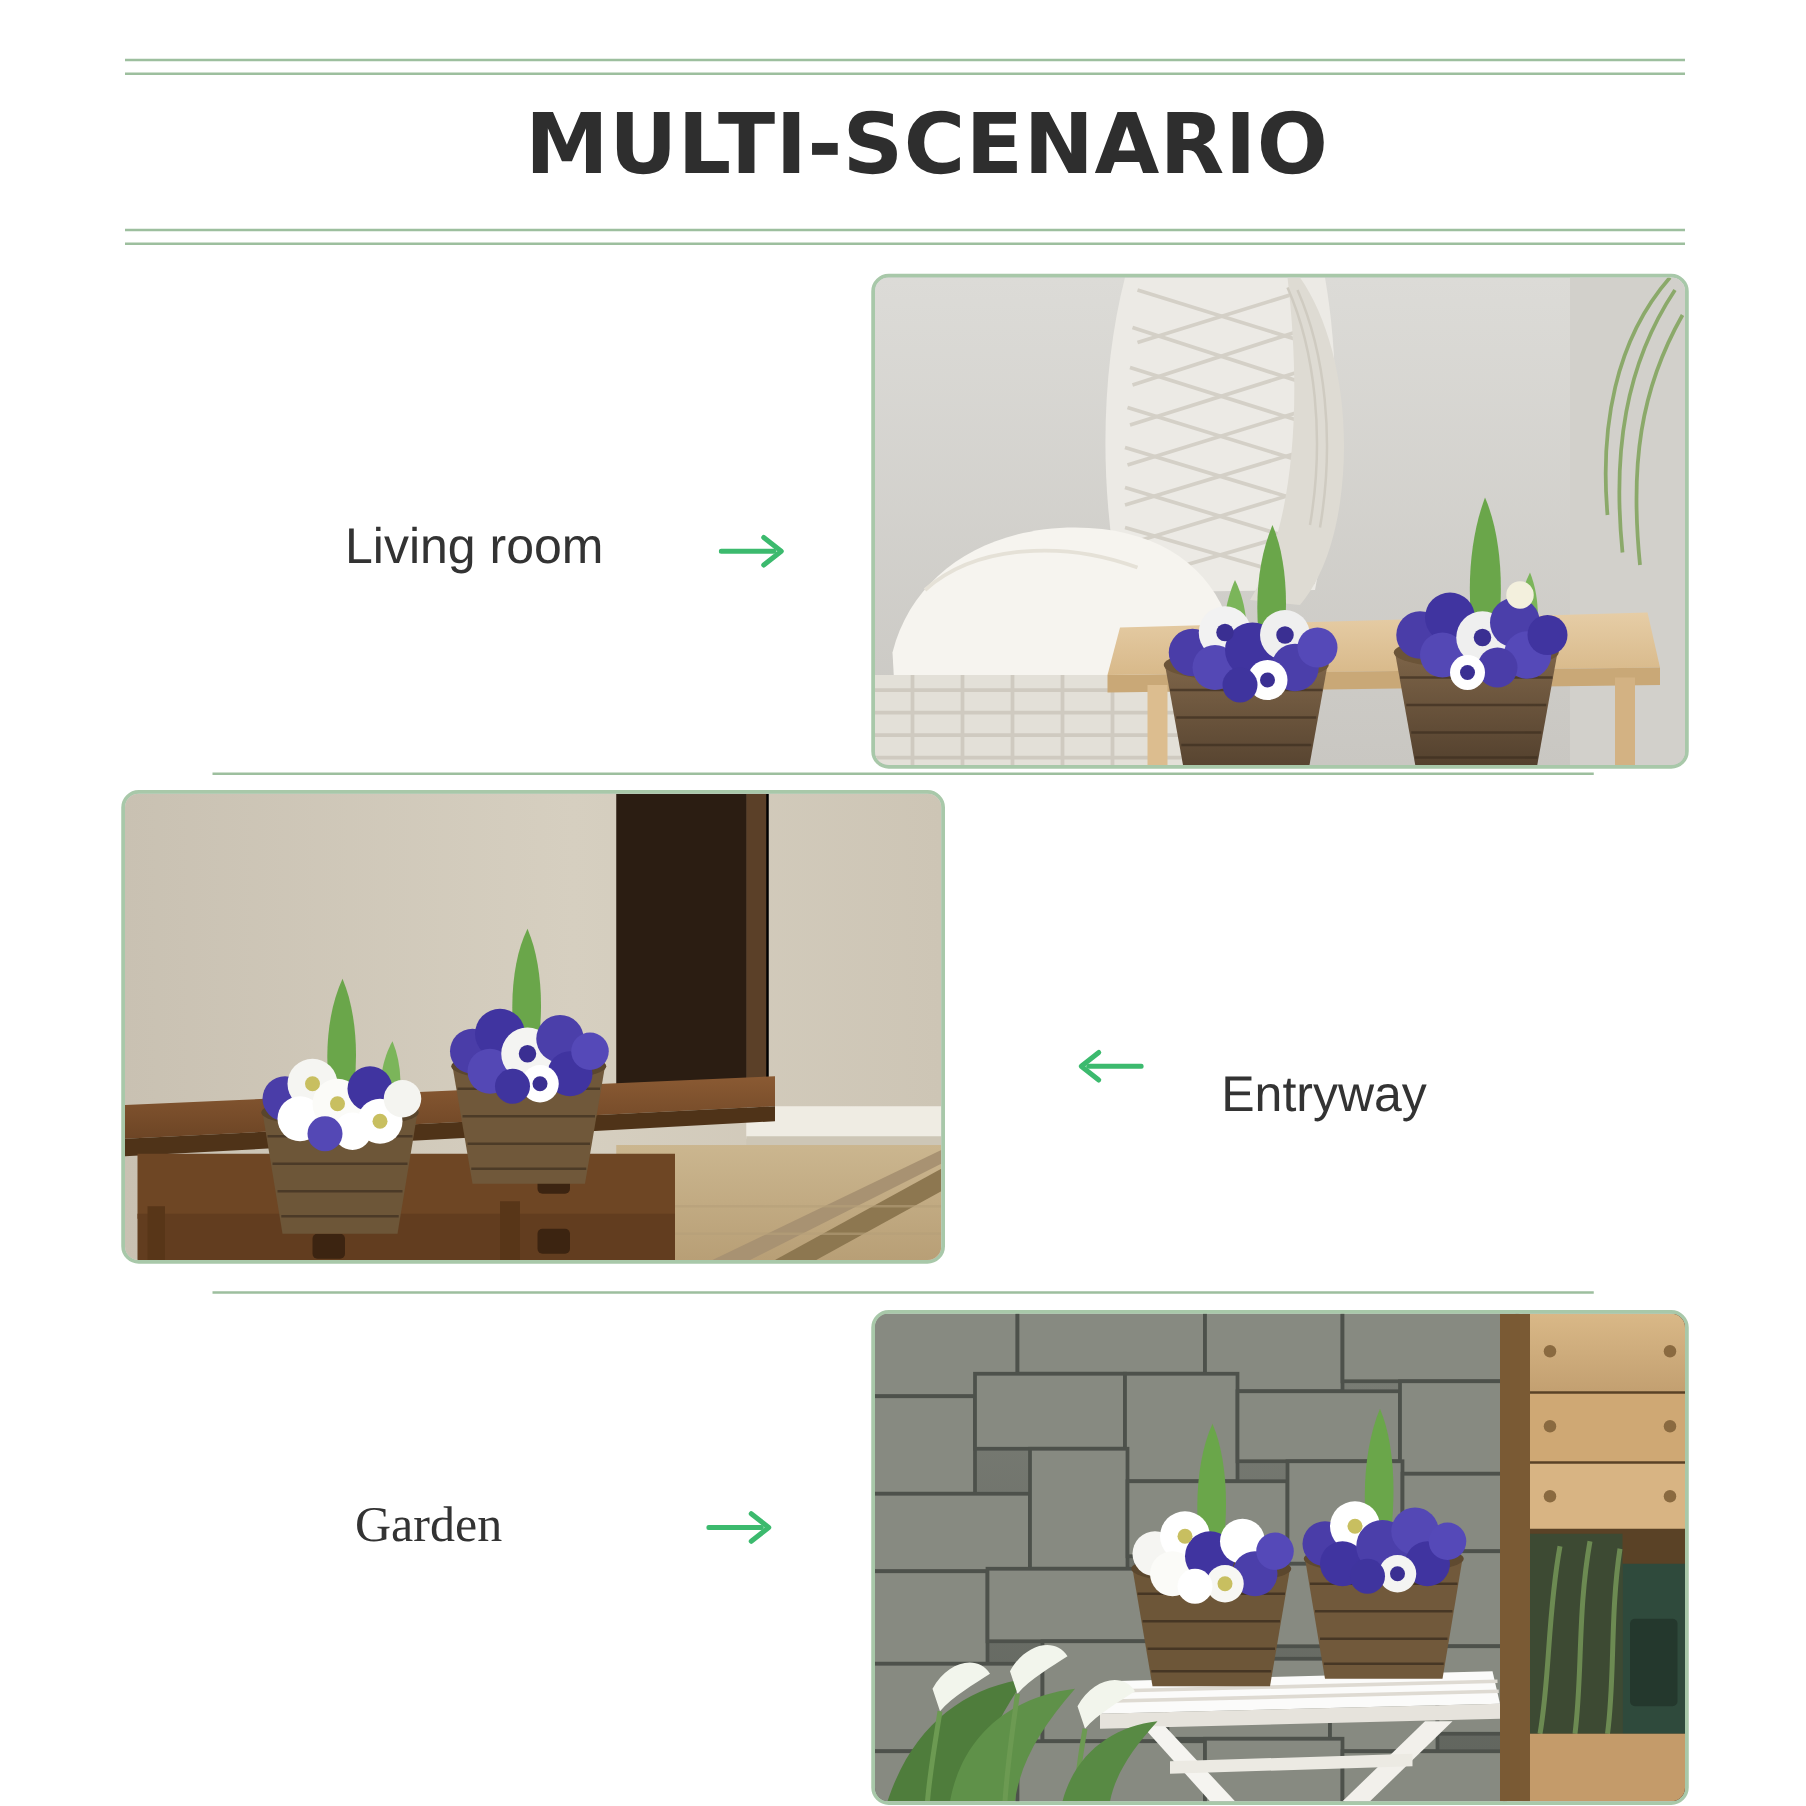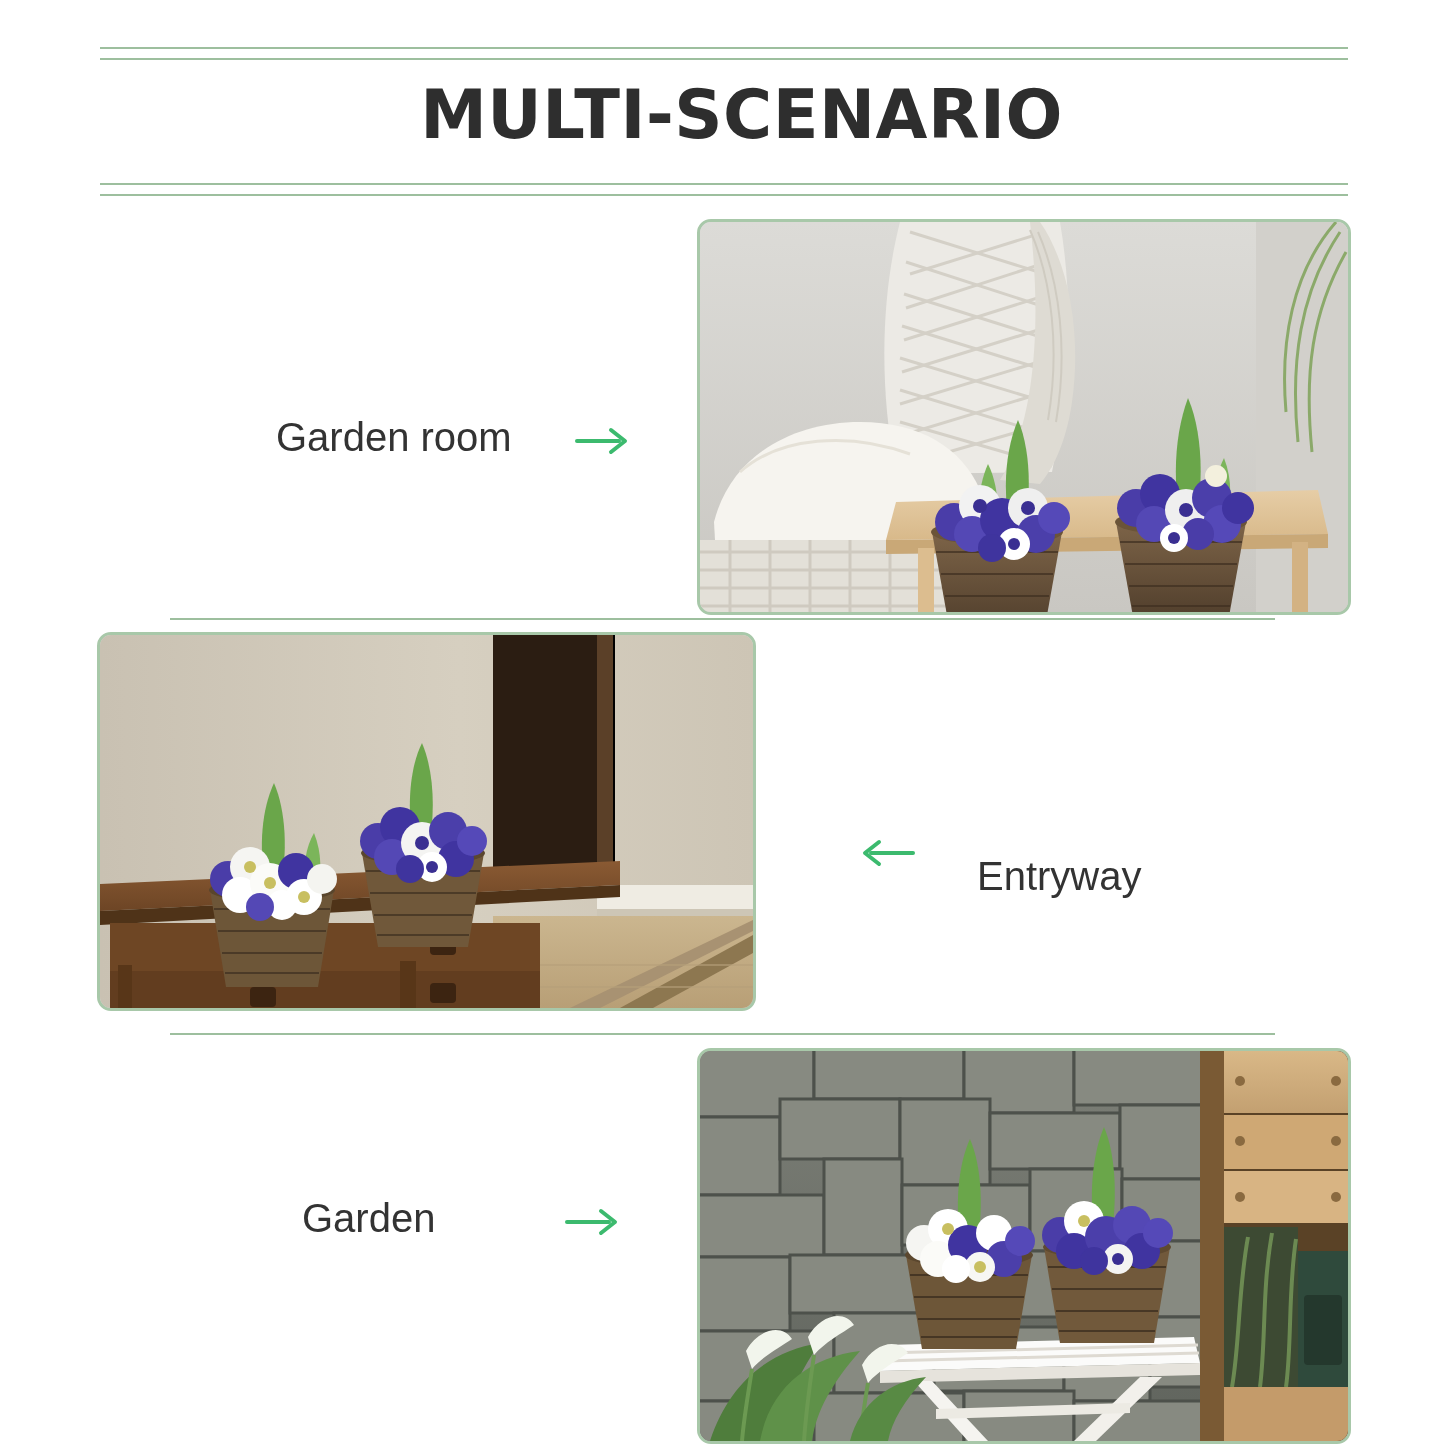--- a/index.html
+++ b/index.html
@@ -91,21 +91,21 @@
   #photo-living  { left: 697px;  top: 219px;  width: 648px; height: 390px; }
   #photo-entry   { left: 97px;   top: 632px;  width: 653px; height: 373px; }
   #photo-garden  { left: 697px;  top: 1048px; width: 648px; height: 390px; }
 
   #label-living  { left: 276px;  top: 415px; }
   #arrow-living  { left: 575px;  top: 424px; }
 
   #label-entry   { left: 977px;  top: 854px; }
   #arrow-entry   { left: 855px;  top: 836px; }
 
-  #label-garden  { left: 302px;  top: 1196px; }
+  #label-garden  { left: 284px;  top: 1196px; font-family: Liberation Serif, serif; }
   #arrow-garden  { left: 565px;  top: 1205px; }
 
   
   .scene {
     position: absolute;
     inset: 0;
     overflow: hidden;
   }
   .scene svg { display: block; width: 100%; height: 100%; }
 </style>
@@ -115,21 +115,21 @@
 <div class="page">
 
   <div class="header">
     <div class="rule r1"></div>
     <div class="rule r2"></div>
     <div class="title">MULTI-SCENARIO</div>
     <div class="rule r3"></div>
     <div class="rule r4"></div>
   </div>
 
-  <div class="label" id="label-living">Garden room</div>
+  <div class="label" id="label-living">Living room</div>
 
   <div class="arrow" id="arrow-living">
     <svg viewBox="0 0 60 34" xmlns="http://www.w3.org/2000/svg">
       <line x1="2" y1="17" x2="44" y2="17" stroke="#3cba6e" stroke-width="4" stroke-linecap="round"></line>
       <polyline points="36,6 50,17 36,28" fill="none" stroke="#3cba6e" stroke-width="4" stroke-linecap="round" stroke-linejoin="round"></polyline>
     </svg>
   </div>
 
   <div class="photo" id="photo-living">
     <div class="scene">

